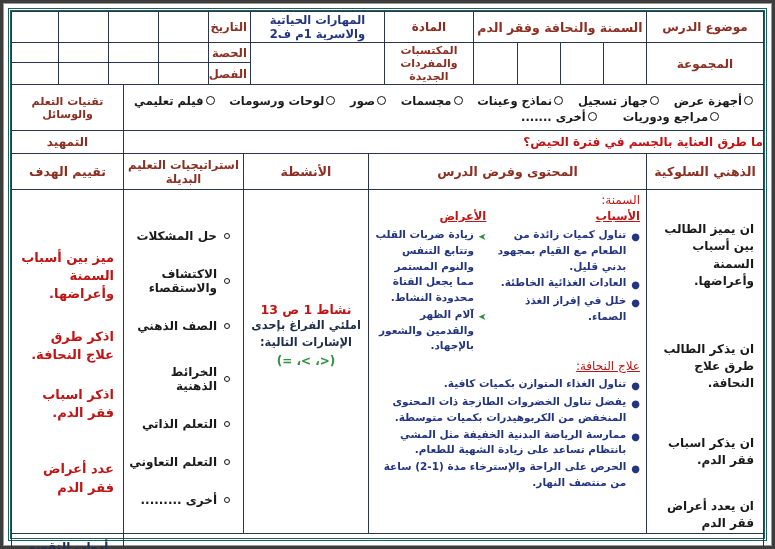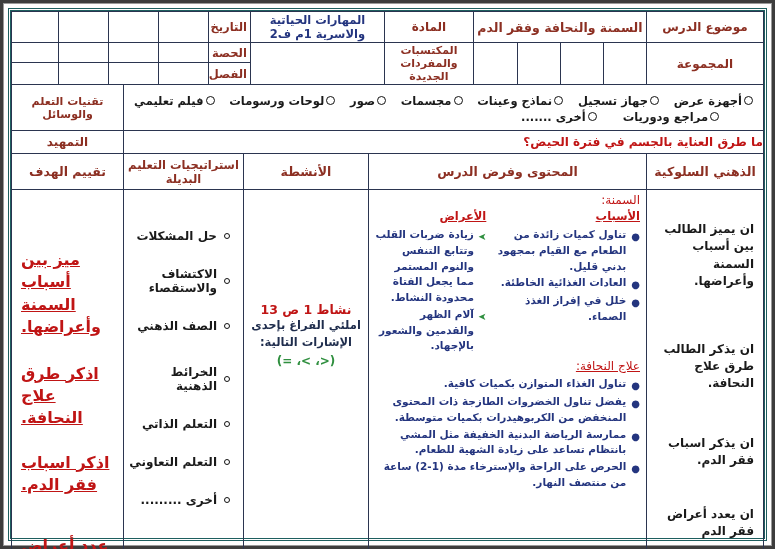--- a/index.html
+++ b/index.html
@@ -44,22 +44,22 @@
   .opt-row{display:flex;justify-content:space-between;align-items:center;padding:2px 6px 0 6px;}
   .opt-row2{display:flex;gap:26px;align-items:center;padding:2px 40px 0 0;}
 
   .intro-q{color:var(--red);font-weight:bold;font-size:12px;text-align:right;padding-right:0;}
 
   
   .hd{color:var(--maroon);font-weight:bold;text-align:center;font-size:12.5px;}
   .body-cell{vertical-align:top;}
   .obj-item{color:var(--ink);font-weight:bold;font-size:12px;text-align:right;
             padding:0 6px;line-height:1.45;}
-  .eval-item{color:var(--red);font-weight:bold;font-size:16px;text-align:left;
-             padding:0 6px;line-height:1.4;text-decoration:underline;}
+  .eval-item{color:var(--red);font-weight:bold;font-size:13px;text-align:right;
+             padding:0 6px;line-height:1.4;}
   .strat-item{display:flex;align-items:center;gap:7px;padding:0 10px 0 0;
               color:var(--ink);font-weight:bold;font-size:12px;}
   .strat-item .sring{display:inline-block;width:6px;height:6px;border:1.2px solid #111;border-radius:50%;flex:0 0 auto;}
 
   .content-cell{padding:3px 6px;}
   .c-title{color:var(--red);font-weight:normal;font-size:12px;text-align:right;}
   .c-cols{display:flex;}
   .c-col-causes{width:58%;}
   .c-col-symp{width:42%;}
   .c-colhead{color:var(--red);font-weight:bold;font-size:11.5px;text-align:right;
@@ -216,21 +216,21 @@
       <td class="hd">الأنشطة</td>
       <td class="hd" style="font-size:11.5px">استراتيجيات التعليم البديلة</td>
       <td class="hd">تقييم الهدف</td>
     </tr>
     <tr style="height:306px">
 
       <td class="body-cell">
         <div class="obj-item" style="margin-top:30px">ان يميز الطالب بين أسباب السمنة وأعراضها.</div>
         <div class="obj-item" style="margin-top:50px">ان يذكر الطالب طرق علاج النحافة.</div>
         <div class="obj-item" style="margin-top:42px">ان يذكر اسباب فقر الدم.</div>
-        <div class="obj-item" style="margin-top:36px">ان يعدد أعراض فقر الدم</div>
+        <div class="obj-item" style="margin-top:28px">ان يعدد أعراض فقر الدم</div>
       </td>
 
       <td class="body-cell content-cell">
         <div class="c-title">السمنة:</div>
         <div class="c-cols">
           <div class="c-col-causes">
             <div class="c-colhead">الأسباب</div>
             <div class="b-item">
                     <span class="dot">●</span>
                     <span>تناول كميات زائدة من الطعام مع القيام بمجهود بدني قليل.</span>

